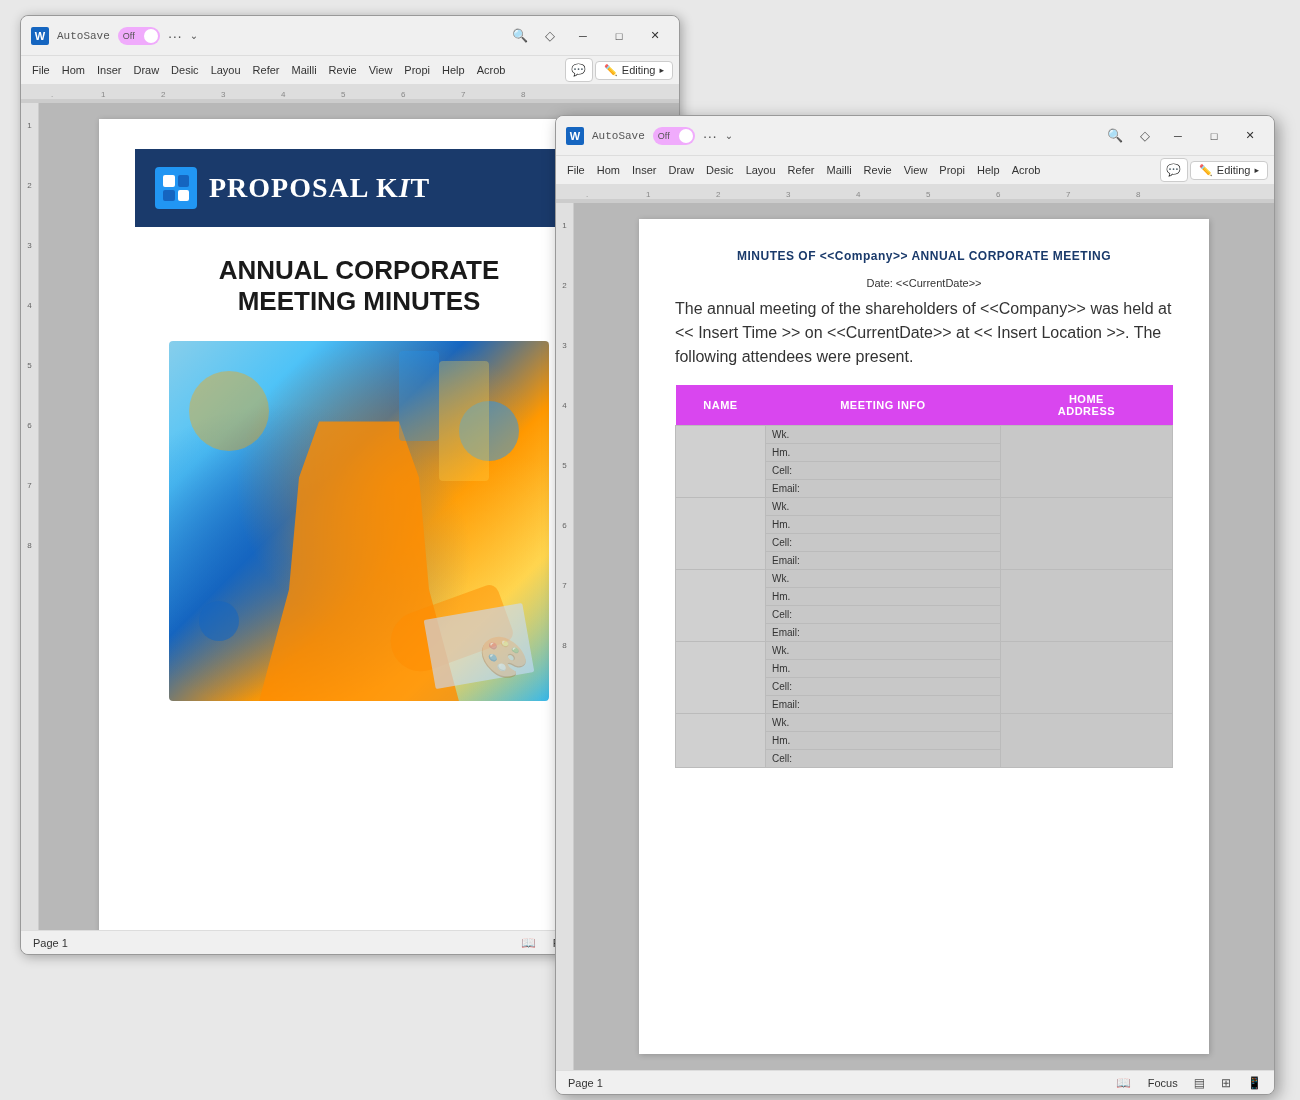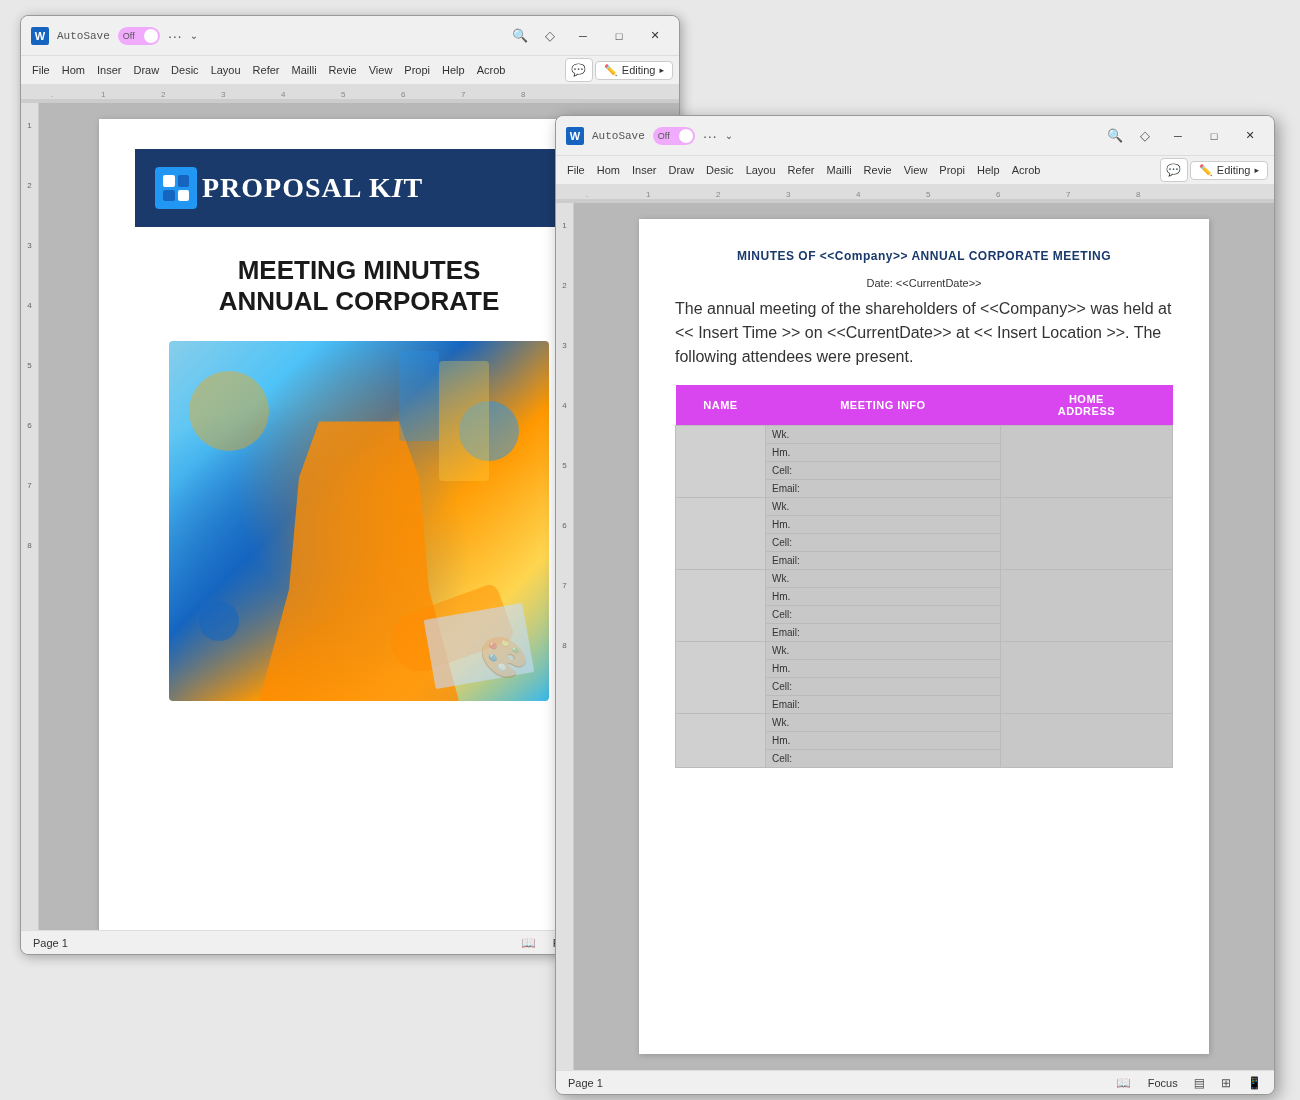--- a/index.html
+++ b/index.html
@@ -191,21 +191,21 @@
       flex-shrink: 0;
     }
 
     
     .cover-header {
       background: #1a3a6b;
       width: 100%;
       padding: 18px 20px;
       display: flex;
       align-items: center;
-      gap: 5px;
+      gap: 12px;
       margin-bottom: 28px;
     }
     .cover-logo-box {
       width: 42px;
       height: 42px;
       background: #2196f3;
       border-radius: 4px;
       display: flex;
       align-items: center;
       justify-content: center;
@@ -499,22 +499,22 @@
               <div class="cover-logo-cell dark"></div>
               <div class="cover-logo-cell"></div>
             </div>
           </div>
           <div class="cover-title-text">
             <span>PROPOSAL K</span><span style="font-style:italic;">i</span><span>T</span>
           </div>
         </div>
 
         <div class="cover-heading">
+          <div>ANNUAL CORPORATE</div>
           <div>MEETING MINUTES</div>
-          <div>ANNUAL CORPORATE</div>
         </div>
 
         <div class="watercolor-img">
           <div class="person-silhouette"></div>
 
           <div style="position:absolute;top:30px;left:20px;width:80px;height:80px;background:rgba(255,165,0,0.4);border-radius:50%;"></div>
           <div style="position:absolute;top:60px;right:30px;width:60px;height:60px;background:rgba(33,150,243,0.5);border-radius:50%;"></div>
           <div style="position:absolute;bottom:60px;left:30px;width:40px;height:40px;background:rgba(21,101,192,0.6);border-radius:50%;"></div>
           <div style="position:absolute;top:20px;right:60px;width:50px;height:120px;background:rgba(255,214,79,0.3);border-radius:4px;"></div>
           <div style="position:absolute;top:10px;right:110px;width:40px;height:90px;background:rgba(33,150,243,0.3);border-radius:4px;"></div>

